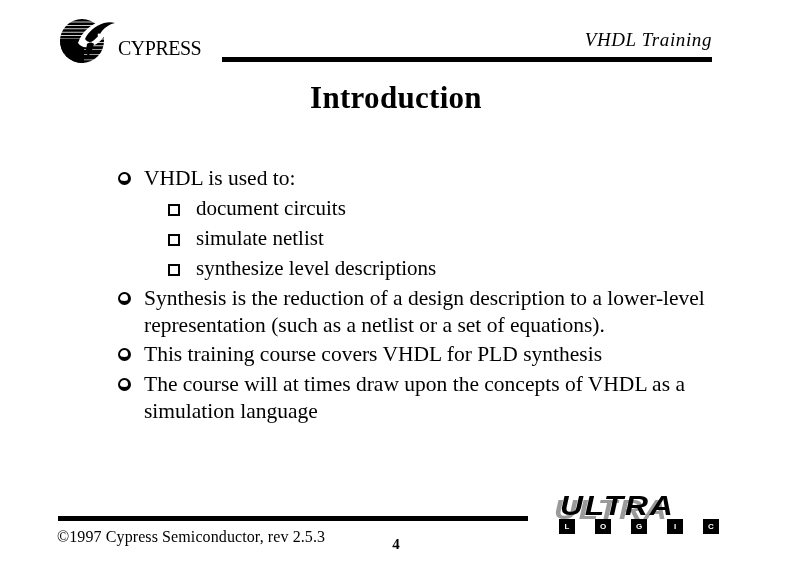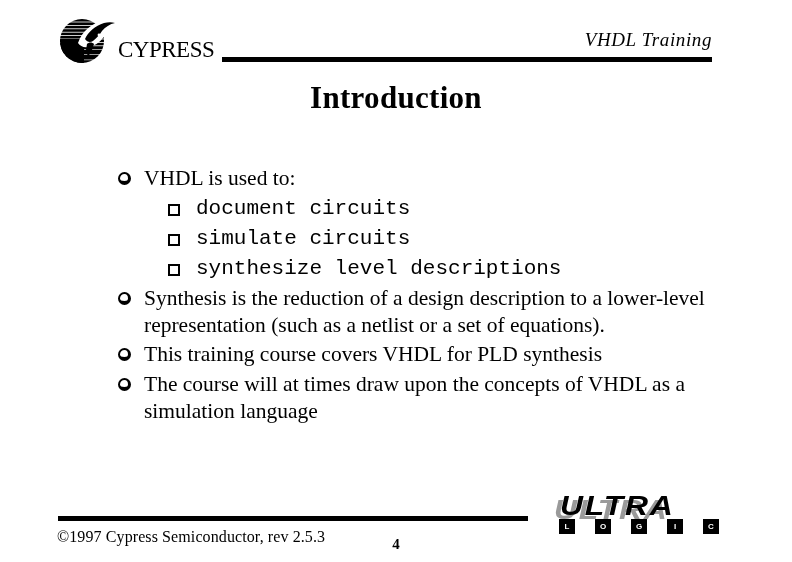--- a/index.html
+++ b/index.html
@@ -29,21 +29,21 @@
   }
   #logo-mark {
     position: absolute;
     left: 0; top: 0;
     width: 72px; height: 48px;
   }
   #logo-wordmark {
     position: absolute;
     left: 66px; top: 21px;
     font-family: "Liberation Serif", "DejaVu Serif", serif;
-    font-size: 23px;
+    font-size: 20px;
     letter-spacing: -0.5px;
     line-height: 1;
     white-space: nowrap;
   }
   #header-title {
     position: absolute;
     right: 80px; top: 29px;
     font-style: italic;
     font-size: 19px;
     letter-spacing: 0.6px;
@@ -73,21 +73,21 @@
     left: 112px; top: 140px;
     width: 600px;
     margin-top: 25px;
   }
   .bullet-row {
     display: flex;
     align-items: flex-start;
     margin-bottom: 2px;
   }
   .bullet-row.lvl1 { margin-left: 0px; }
-  .bullet-row.lvl2 { margin-left: 48px; font-family: Liberation Mono, monospace; }
+  .bullet-row.lvl2 { margin-left: 48px; }
 
   .marker {
     flex: 0 0 auto;
     position: relative;
     width: 32px;
     height: 28px;
   }
   .lvl2 .marker { width: 36px; }
 
   
@@ -267,21 +267,21 @@
     <div class="marker">
         <span class="bullet-square"></span>
       </div>
     <div class="btext">document circuits</div>
   </div>
 
   <div class="bullet-row lvl2">
     <div class="marker">
         <span class="bullet-square"></span>
       </div>
-    <div class="btext">simulate circuits</div>
+    <div class="btext">simulate netlist</div>
   </div>
 
   <div class="bullet-row lvl2">
     <div class="marker">
         <span class="bullet-square"></span>
       </div>
     <div class="btext">synthesize level descriptions</div>
   </div>
 
   <div class="bullet-row lvl1">

